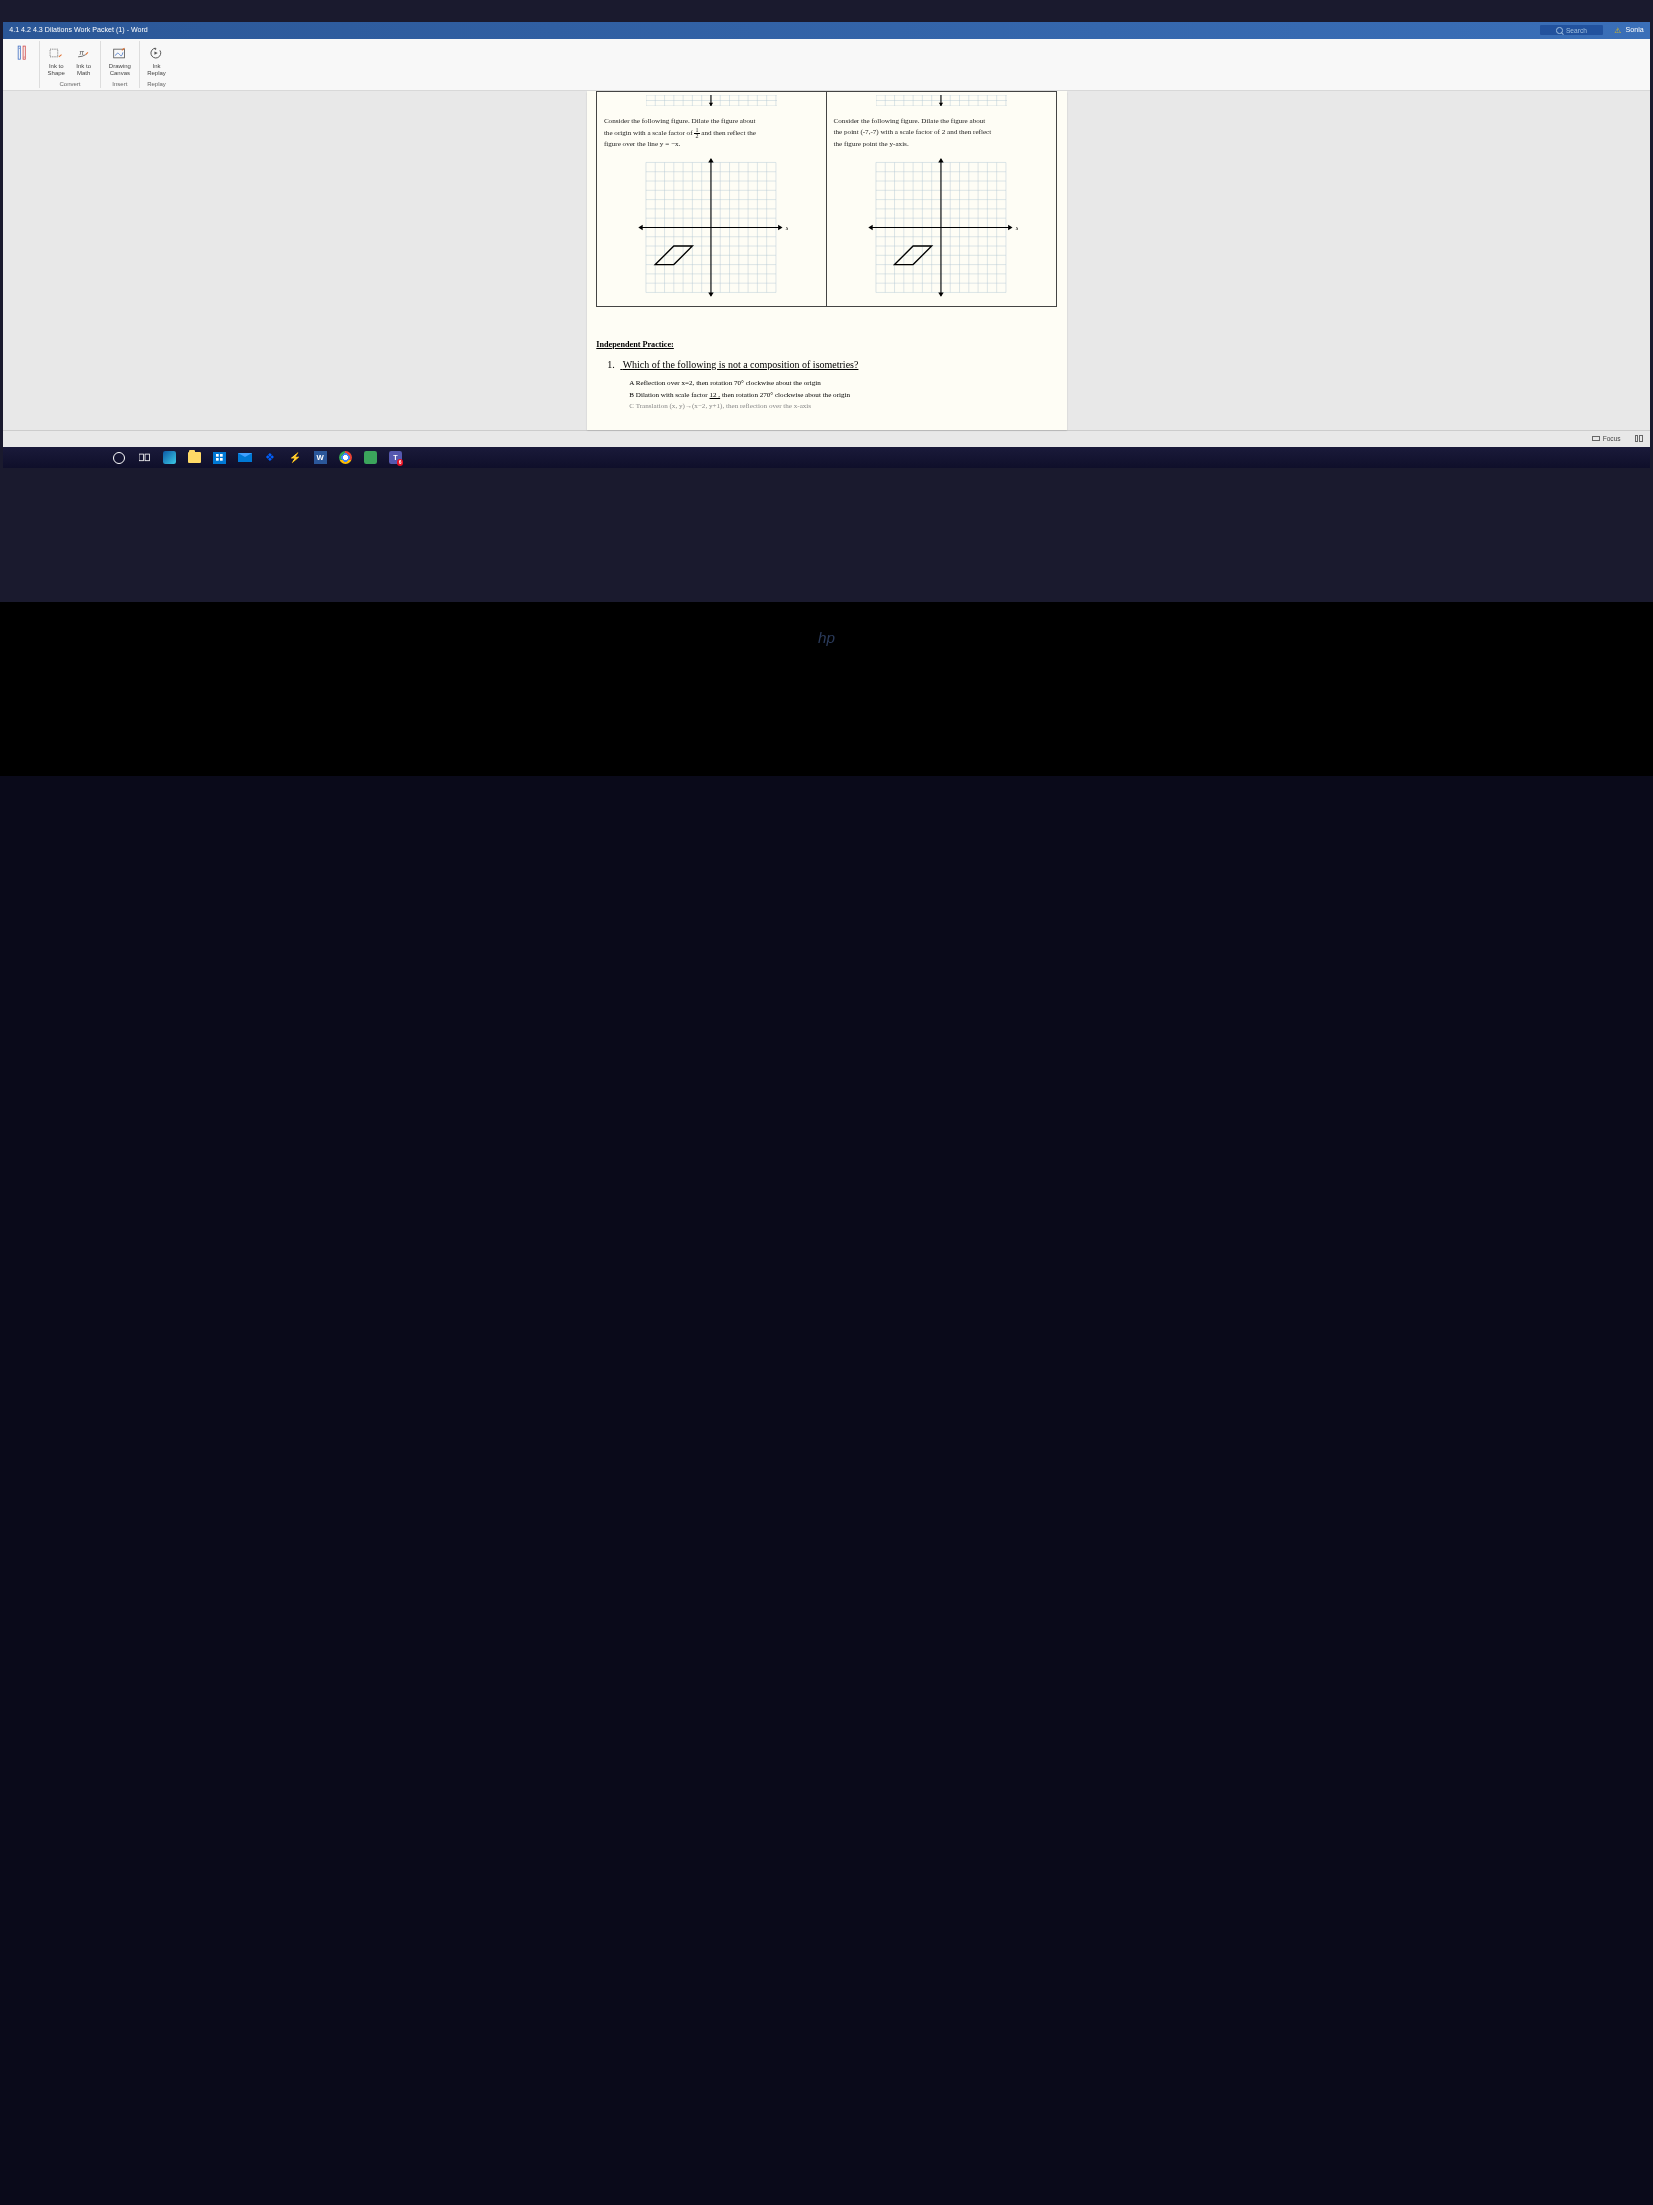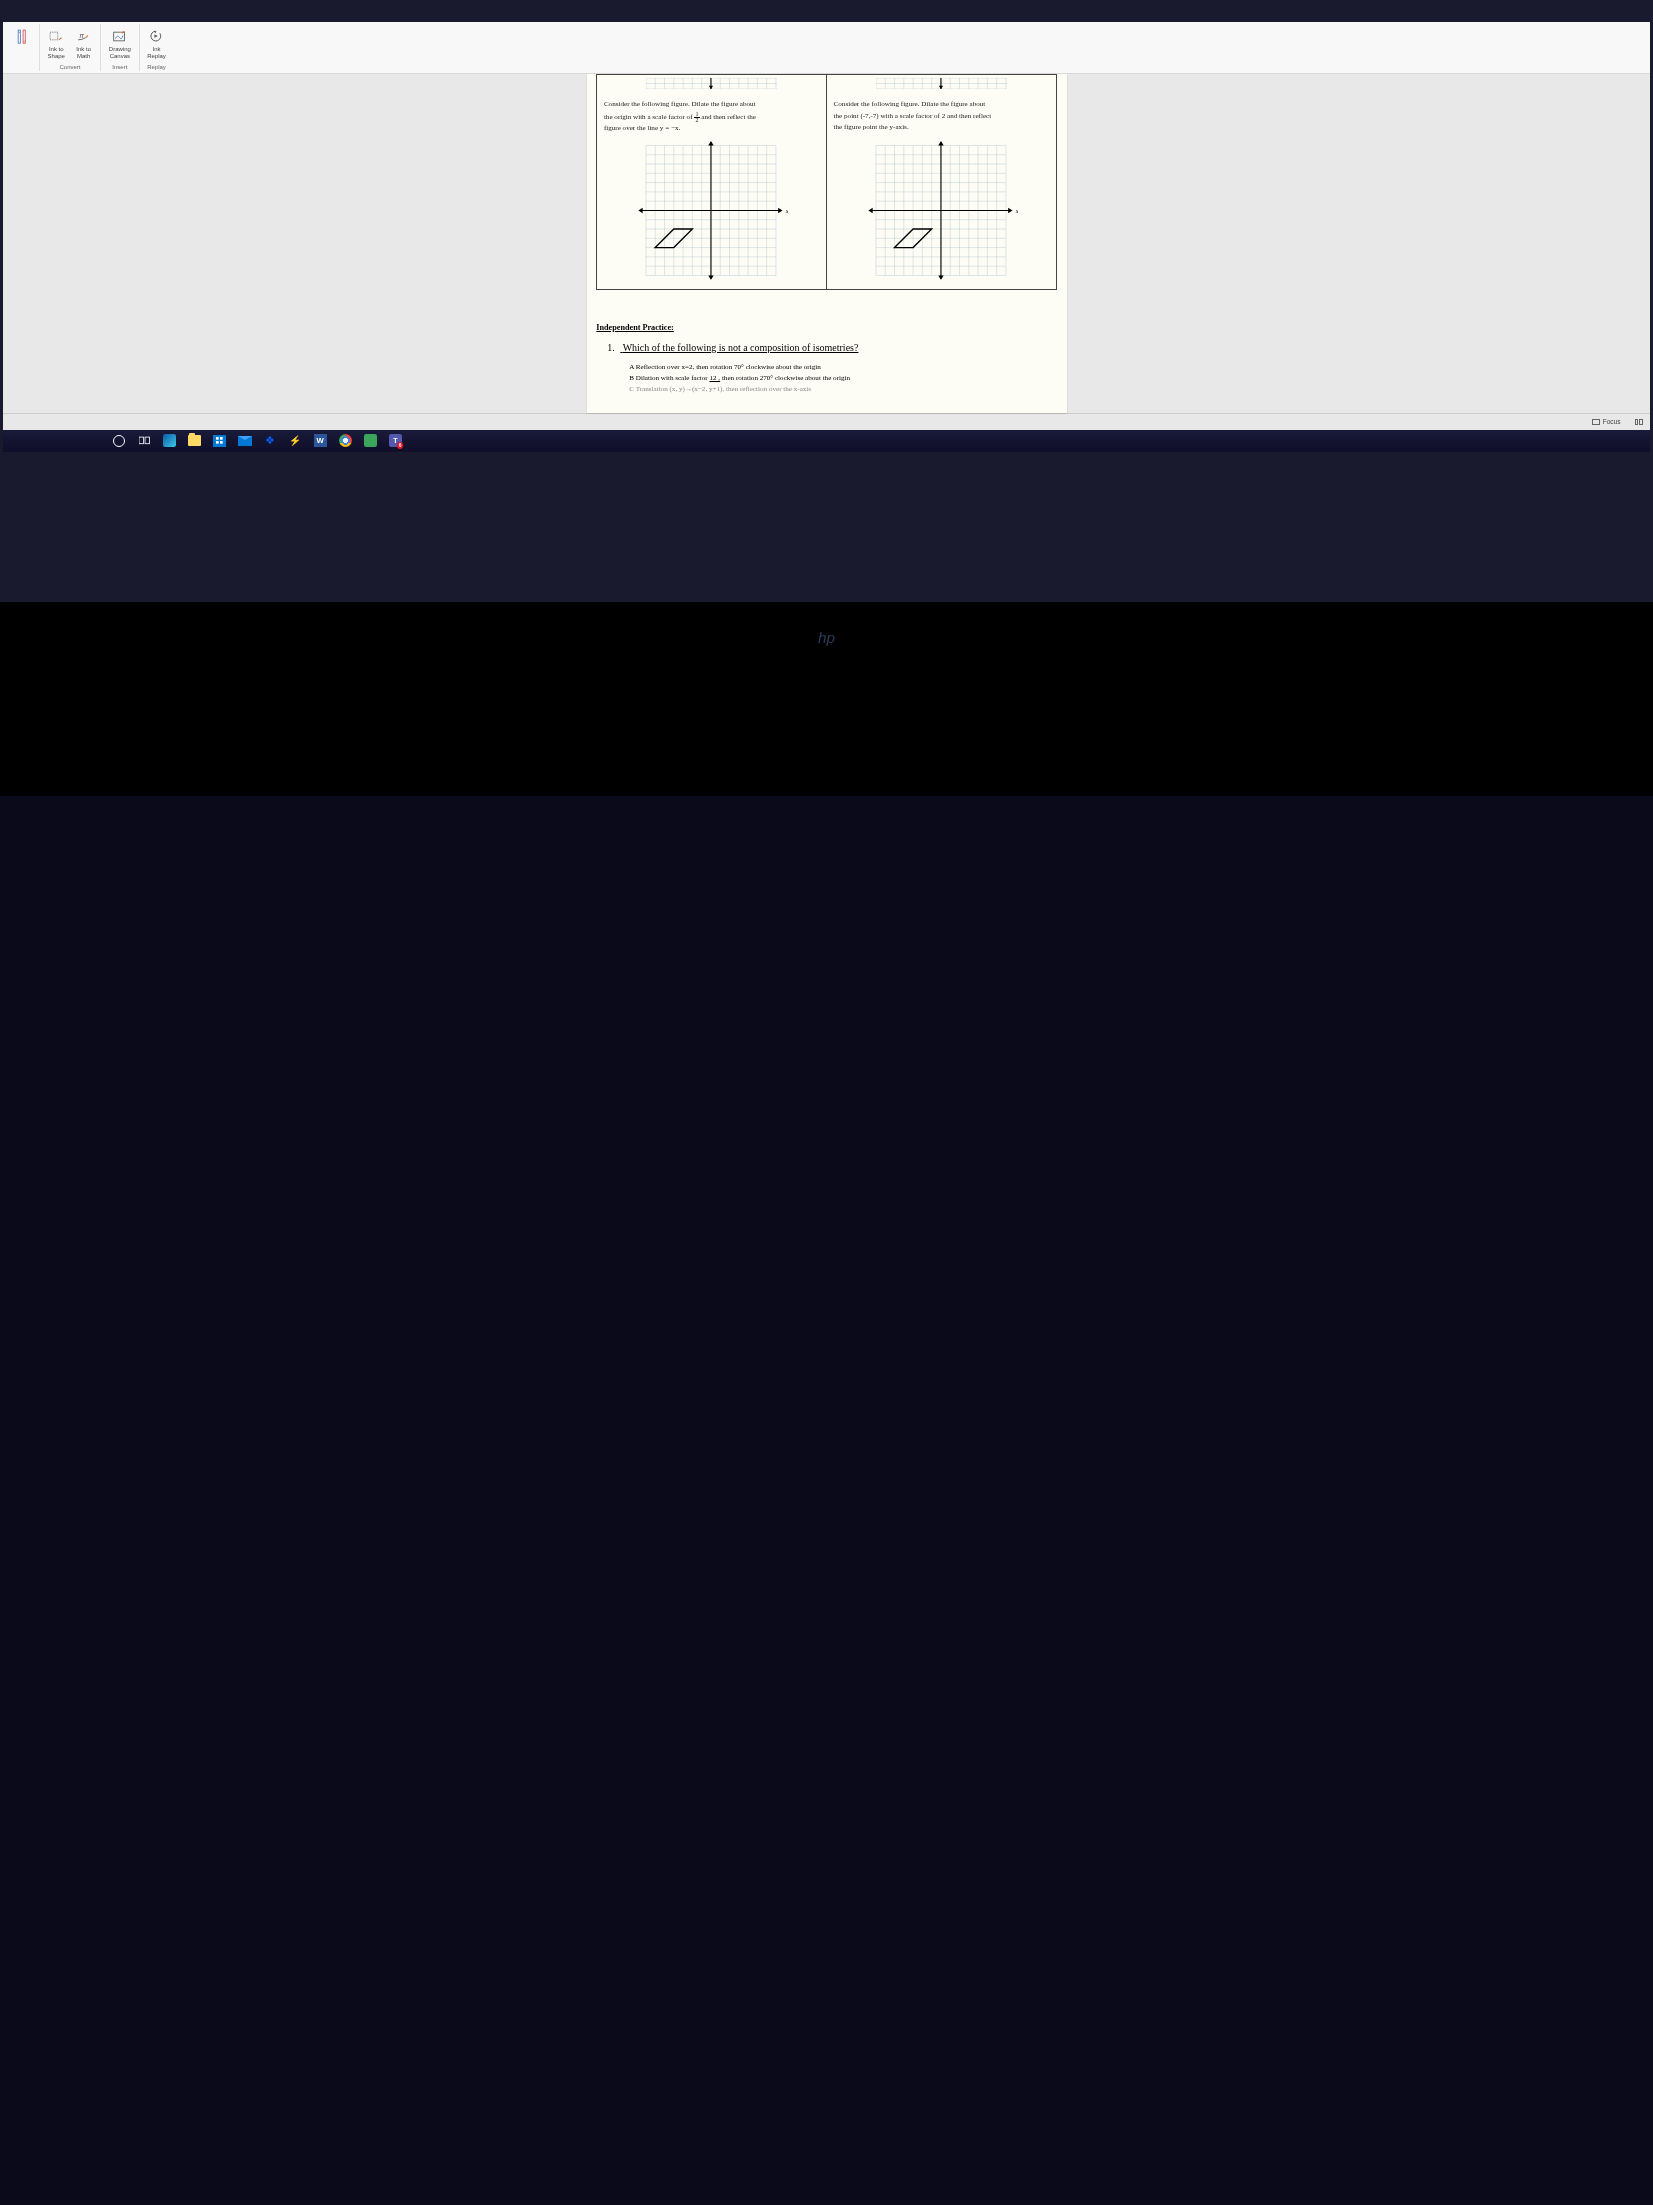--- a/index.html
+++ b/index.html
@@ -357,21 +357,21 @@
       font-size: 4.9px;
       width: 6.6px;
       height: 6.6px;
       border-radius: 50%;
       display: flex;
       align-items: center;
       justify-content: center;
     }
     
     .bezel-below {
-      height: 194px;
+      height: 174px;
       background: #000;
       display: flex;
       align-items: flex-start;
       justify-content: center;
       padding-top: 27px;
     }
     .bezel-below .logo {
       color: #2a3a5a;
       font-size: 15.3px;
       font-style: italic;
@@ -392,20 +392,31 @@
     }
     .top-grid-strip .strip-cell:first-child {
       border-right: none;
     }
   </style>
 </head>
 <body>
 
 <div class="screen">
 
+  <div class="title-bar">
+    <span class="doc-title">4.1 4.2 4.3 Dilations Work Packet (1) - Word</span>
+    <span class="search-area">
+      <span class="search-icon"></span>
+      <span>Search</span>
+    </span>
+    <span class="user-area">
+      <span class="warning-icon">⚠</span>
+      <span>Sonia</span>
+    </span>
+  </div>
 
 
   <div class="ribbon">
     <div class="ribbon-group">
       <div class="icons-row">
         <div class="icon-btn">
           <div class="icon-glyph">
             <svg width="12" height="15.3" viewBox="0 0 22 28">
               <rect x="4" y="2" width="4" height="24" fill="none" stroke="#4472c4" stroke-width="1.5"></rect>
               <rect x="13" y="2" width="4" height="24" fill="none" stroke="#d04a4a" stroke-width="1.5"></rect>

